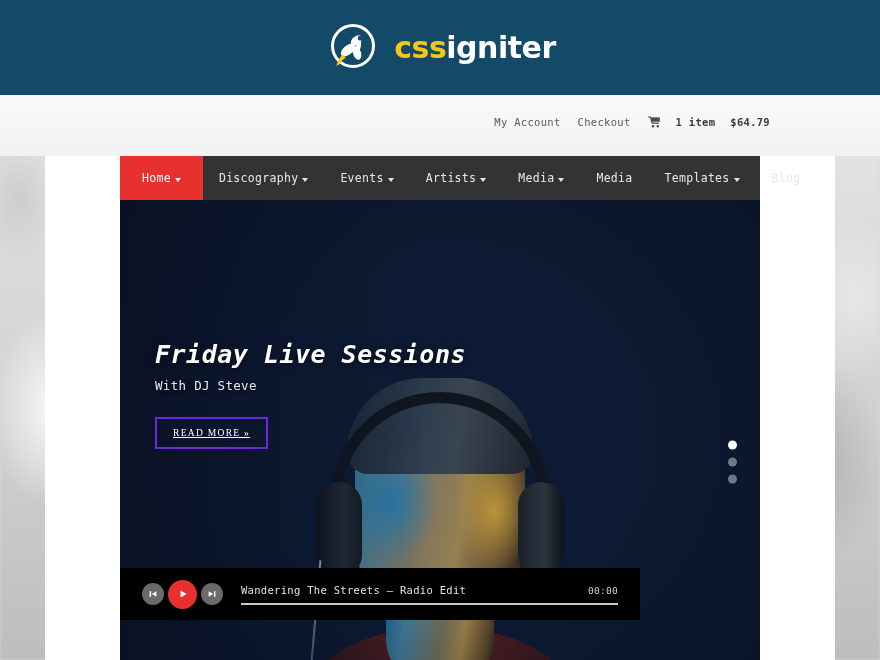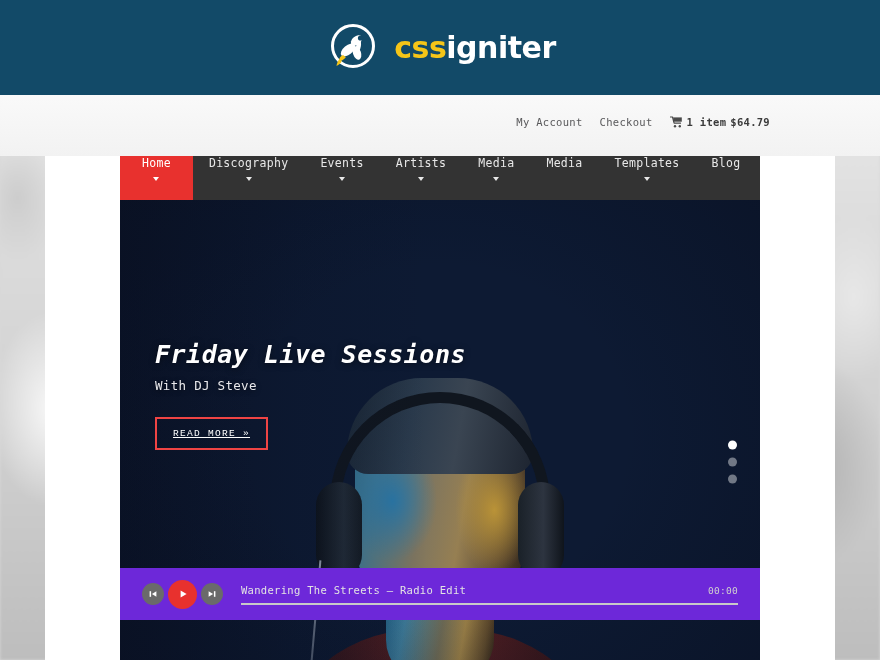--- a/index.html
+++ b/index.html
@@ -99,21 +99,21 @@
     position: absolute;
     right: 110px; top: 21px;
     display: flex;
     align-items: center;
     gap: 17px;
     font-size: 10.5px;
     color: #59595b;
     letter-spacing: 0.3px;
   }
   .utilnav a { color: #59595b; text-decoration: none; }
-  .cart-group { display: flex; align-items: center; gap: 4px; }
+  .cart-group { display: flex; align-items: center; gap: 15px; }
   .cart-icon { width: 13px; height: 12px; display: block; }
   .cart-count, .cart-total { font-weight: bold; color: #3b3b3b; font-size: 10.5px; }
 
   
   #content-card {
     position: absolute;
     left: 45px; top: 156px;
     width: 790px;
     height: 504px;
     background: #ffffff;
@@ -132,21 +132,20 @@
   .nav-item {
     display: flex;
     align-items: center;
     gap: 4px;
     padding: 0 16px;
     font-size: 11.5px;
     letter-spacing: 0.3px;
     color: #e8e8e8;
     cursor: pointer;
     white-space: nowrap;
-    flex-direction: column;
   }
   .nav-item.active { background: #e8312e; color: #ffffff; padding: 0 22px; }
   .nav-item .caret {
     display: inline-block;
     width: 0; height: 0;
     border-left: 3.5px solid transparent;
     border-right: 3.5px solid transparent;
     border-top: 4px solid currentColor;
     margin-top: 3px;
   }
@@ -265,24 +264,24 @@
   .hero-sub {
     font-family: "DejaVu Sans Mono", monospace;
     font-size: 12.5px;
     color: #e9e9ec;
     letter-spacing: 0.3px;
     margin: 0 0 24px 0;
     text-shadow: 0 1px 5px rgba(0,0,0,0.5);
   }
   .hero-btn {
     display: inline-block;
-    border: 2px solid #ef4444;
+    border: 2px solid #6d28d9;
     color: #ffffff;
     background: transparent;
-    font-family: Liberation Mono, monospace;
+    font-family: Liberation Serif, serif;
     font-size: 9.5px;
     letter-spacing: 1.3px;
     padding: 9px 16px;
     cursor: pointer;
   }
   .hero-dots {
     position: absolute;
     right: 23px; top: 50%;
     transform: translateY(-50%);
     display: flex;
@@ -295,23 +294,23 @@
     border-radius: 50%;
     background: rgba(255,255,255,0.42);
     cursor: pointer;
   }
   .hero-dots .dot.active { background: #ffffff; }
 
   
   #player {
     position: absolute;
     left: 75px; top: 412px;
-    width: 640px;
+    width: 520px;
     height: 52px;
-    background: #6d28d9;
+    background: #000000;
     display: flex;
     align-items: center;
     padding: 0 22px;
     box-sizing: border-box;
     z-index: 7;
   }
   .pl-controls { display: flex; align-items: center; gap: 4px; }
   .pl-btn {
     width: 22px; height: 22px;
     border-radius: 50%;

